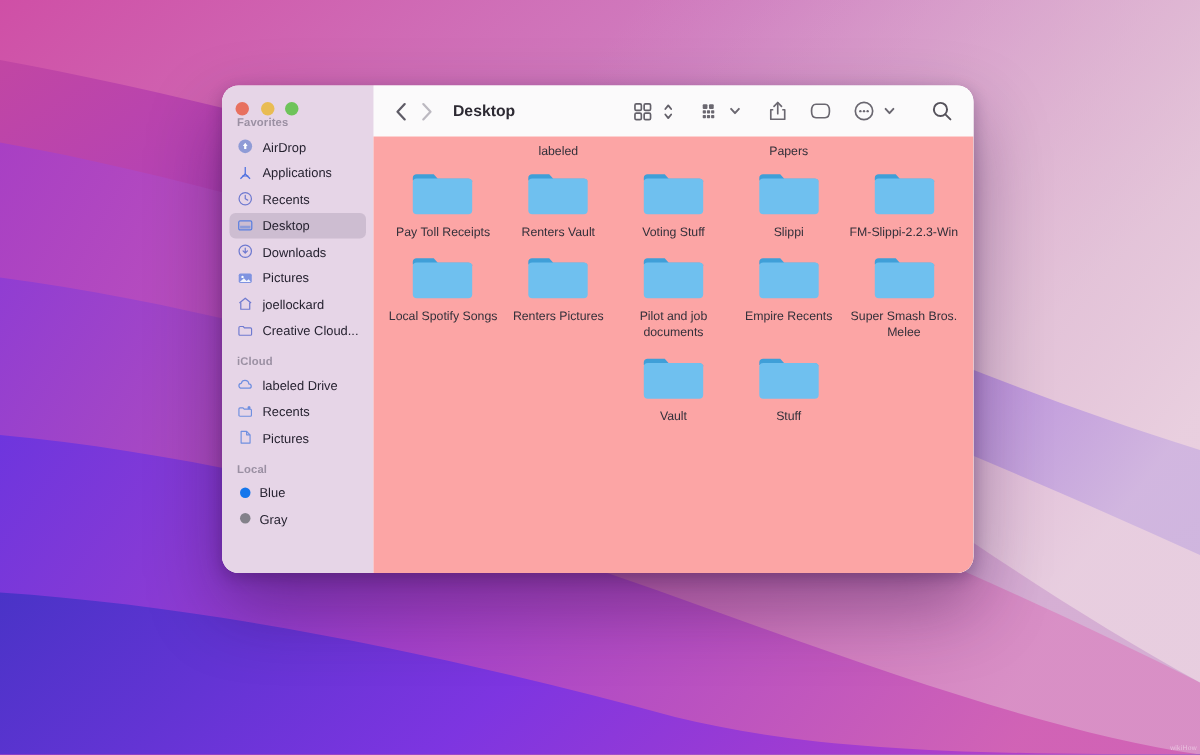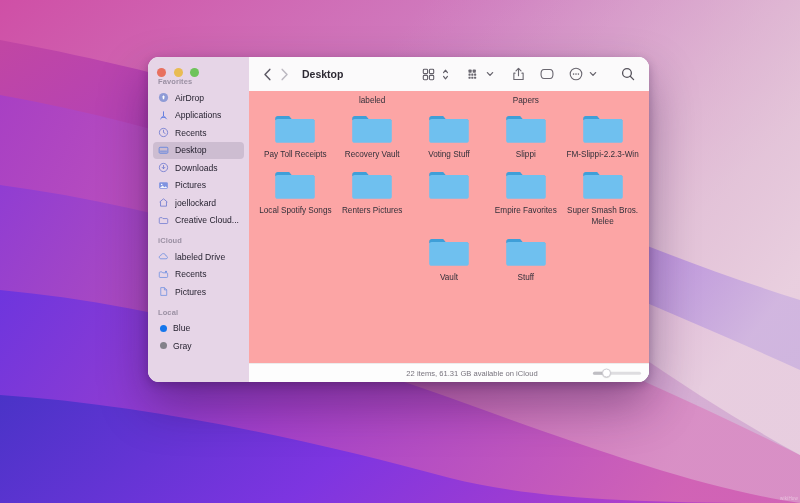--- a/index.html
+++ b/index.html
@@ -465,21 +465,21 @@
             <path d="M2 9.5 C2 7.8 3.2 6.8 4.8 6.8 L17.5 6.8 L20.5 10.2 L43.2 10.2 C44.8 10.2 46 11.2 46 12.9 L46 11.5 L2 11.5 Z" fill="#3f9fd8"></path>
             <rect x="2" y="10" width="44" height="26.5" rx="3" fill="#6fc0ef"></rect>
           </svg>
           <div class="fname">Pay Toll Receipts</div>
         </div>
         <div class="cell">
           <svg class="folder" viewBox="0 0 48 40">
             <path d="M2 9.5 C2 7.8 3.2 6.8 4.8 6.8 L17.5 6.8 L20.5 10.2 L43.2 10.2 C44.8 10.2 46 11.2 46 12.9 L46 11.5 L2 11.5 Z" fill="#3f9fd8"></path>
             <rect x="2" y="10" width="44" height="26.5" rx="3" fill="#6fc0ef"></rect>
           </svg>
-          <div class="fname">Recovery Vault</div>
+          <div class="fname">Renters Vault</div>
         </div>
         <div class="cell">
           <svg class="folder" viewBox="0 0 48 40">
             <path d="M2 9.5 C2 7.8 3.2 6.8 4.8 6.8 L17.5 6.8 L20.5 10.2 L43.2 10.2 C44.8 10.2 46 11.2 46 12.9 L46 11.5 L2 11.5 Z" fill="#3f9fd8"></path>
             <rect x="2" y="10" width="44" height="26.5" rx="3" fill="#6fc0ef"></rect>
           </svg>
           <div class="fname">Voting Stuff</div>
         </div>
         <div class="cell">
           <svg class="folder" viewBox="0 0 48 40">
@@ -510,27 +510,28 @@
             <path d="M2 9.5 C2 7.8 3.2 6.8 4.8 6.8 L17.5 6.8 L20.5 10.2 L43.2 10.2 C44.8 10.2 46 11.2 46 12.9 L46 11.5 L2 11.5 Z" fill="#3f9fd8"></path>
             <rect x="2" y="10" width="44" height="26.5" rx="3" fill="#6fc0ef"></rect>
           </svg>
           <div class="fname">Renters Pictures</div>
         </div>
         <div class="cell">
           <svg class="folder" viewBox="0 0 48 40">
             <path d="M2 9.5 C2 7.8 3.2 6.8 4.8 6.8 L17.5 6.8 L20.5 10.2 L43.2 10.2 C44.8 10.2 46 11.2 46 12.9 L46 11.5 L2 11.5 Z" fill="#3f9fd8"></path>
             <rect x="2" y="10" width="44" height="26.5" rx="3" fill="#6fc0ef"></rect>
           </svg>
-        </div>
-        <div class="cell">
-          <svg class="folder" viewBox="0 0 48 40">
-            <path d="M2 9.5 C2 7.8 3.2 6.8 4.8 6.8 L17.5 6.8 L20.5 10.2 L43.2 10.2 C44.8 10.2 46 11.2 46 12.9 L46 11.5 L2 11.5 Z" fill="#3f9fd8"></path>
-            <rect x="2" y="10" width="44" height="26.5" rx="3" fill="#6fc0ef"></rect>
-          </svg>
-          <div class="fname">Empire Favorites</div>
+          <div class="fname">Pilot and job documents</div>
+        </div>
+        <div class="cell">
+          <svg class="folder" viewBox="0 0 48 40">
+            <path d="M2 9.5 C2 7.8 3.2 6.8 4.8 6.8 L17.5 6.8 L20.5 10.2 L43.2 10.2 C44.8 10.2 46 11.2 46 12.9 L46 11.5 L2 11.5 Z" fill="#3f9fd8"></path>
+            <rect x="2" y="10" width="44" height="26.5" rx="3" fill="#6fc0ef"></rect>
+          </svg>
+          <div class="fname">Empire Recents</div>
         </div>
         <div class="cell">
           <svg class="folder" viewBox="0 0 48 40">
             <path d="M2 9.5 C2 7.8 3.2 6.8 4.8 6.8 L17.5 6.8 L20.5 10.2 L43.2 10.2 C44.8 10.2 46 11.2 46 12.9 L46 11.5 L2 11.5 Z" fill="#3f9fd8"></path>
             <rect x="2" y="10" width="44" height="26.5" rx="3" fill="#6fc0ef"></rect>
           </svg>
           <div class="fname">Super Smash Bros. Melee</div>
         </div>
       </div>
 
@@ -548,22 +549,14 @@
           <svg class="folder" viewBox="0 0 48 40">
             <path d="M2 9.5 C2 7.8 3.2 6.8 4.8 6.8 L17.5 6.8 L20.5 10.2 L43.2 10.2 C44.8 10.2 46 11.2 46 12.9 L46 11.5 L2 11.5 Z" fill="#3f9fd8"></path>
             <rect x="2" y="10" width="44" height="26.5" rx="3" fill="#6fc0ef"></rect>
           </svg>
           <div class="fname">Stuff</div>
         </div>
         <div class="cell empty"></div>
       </div>
     </div>
 
-    <div class="statusbar">
-      <div class="status-text">22 items, 61.31 GB available on iCloud</div>
-      <div class="zoom-slider">
-        <div class="zs-track"></div>
-        <div class="zs-fill"></div>
-        <div class="zs-knob"></div>
-      </div>
-    </div>
   </div>
 </div>
 
 </body></html>

